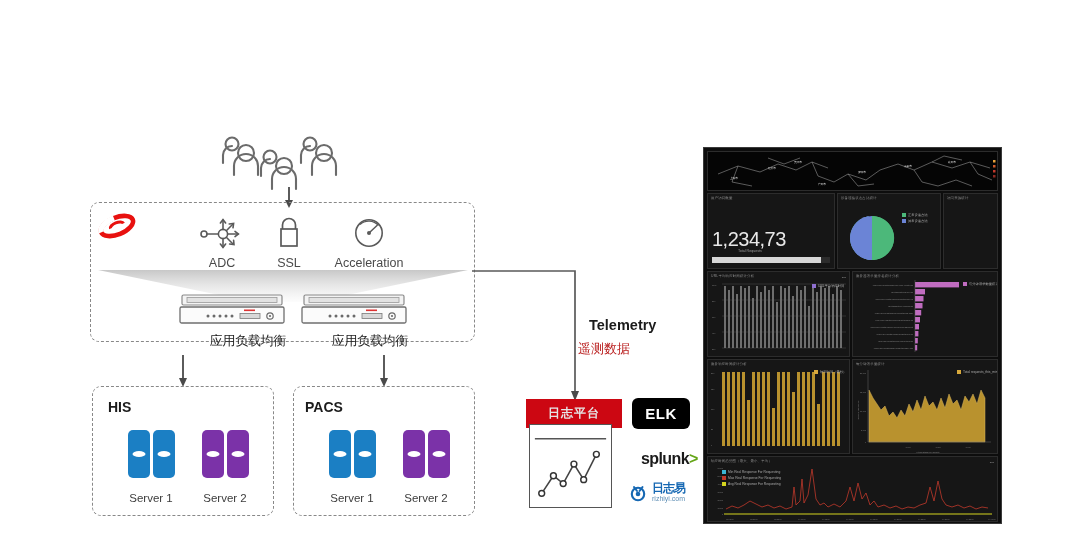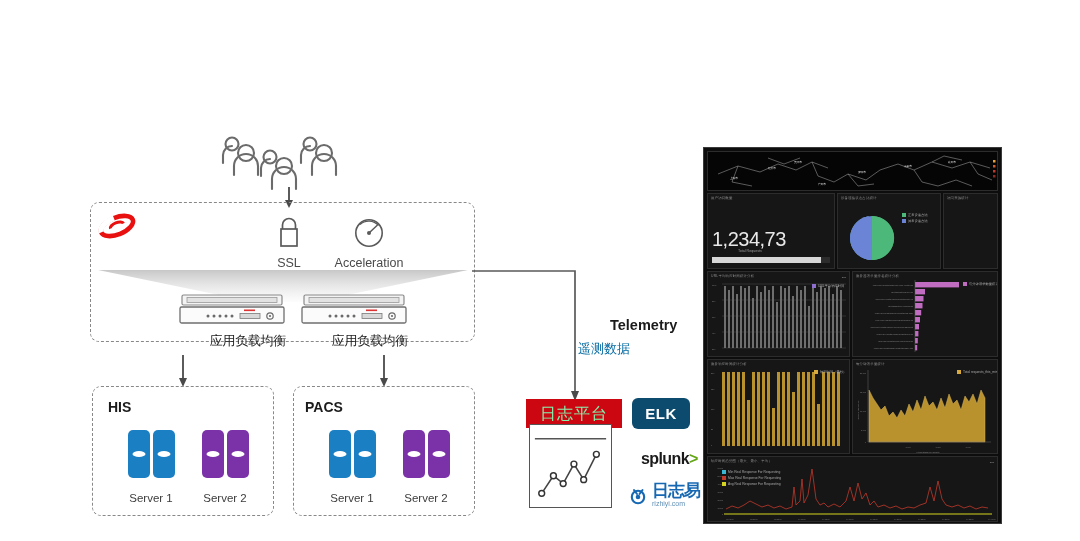--- a/index.html
+++ b/index.html
@@ -51,54 +51,54 @@
   .srv.blue{background:#1b7fc4;}
   .srv.purple{background:#7b32a8;}
   .srv::after{
     content:"";position:absolute;left:50%;top:50%;transform:translate(-50%,-50%);
     width:13px;height:6px;border-radius:50%;background:#ffffff;
   }
   .srv-cap{display:block;font-size:11.5px;color:#3c3c3c;margin-top:14px;}
 
   
   .telemetry-en{
-    position:absolute;left:610px;top:317px;font-size:14.5px;font-weight:bold;color:#1b1b1b;
+    position:absolute;left:589px;top:317px;font-size:14.5px;font-weight:bold;color:#1b1b1b;
   }
   .telemetry-cn{
-    position:absolute;left:578px;top:340px;font-size:13px;color:#0369a1;
+    position:absolute;left:578px;top:340px;font-size:13px;color:#b91c1c;
   }
 
   
   #badge-rz{
     position:absolute;left:526px;top:399px;width:96px;height:29px;background:#cc0712;
-    color:#86efac;font-size:16px;font-weight:normal;text-align:center;line-height:29px;
+    color:#e5e5e5;font-size:12px;font-weight:bold;text-align:center;line-height:29px;
     letter-spacing:1px;
   }
   #badge-elk{
-    position:absolute;left:632px;top:398px;width:58px;height:31px;background:#0c4a6e;
+    position:absolute;left:632px;top:398px;width:58px;height:31px;background:#000000;
     color:#ffffff;font-size:15px;font-weight:bold;text-align:center;line-height:31px;
     border-radius:6px;letter-spacing:0.5px;
   }
 
   
   #chartcard{
     position:absolute;left:529px;top:424px;width:83px;height:84px;
     border:1.7px solid #555;background:#fff;box-sizing:border-box;
   }
 
   
   #splunk{
     position:absolute;left:629px;top:450px;font-size:16px;font-weight:bold;color:#1a1a1a;
     letter-spacing:-0.6px;
     margin-left:12px;
   }
   #splunk .chev{color:#65a518;font-weight:bold;}
   #rizhiyi{position:absolute;left:629px;top:482px;display:flex;align-items:center;gap:3px;}
   #rizhiyi .rz-text{display:flex;flex-direction:column;line-height:1;}
-  #rizhiyi .rz-cn{font-size:17px;font-weight:bold;color:#1668b3;letter-spacing:-1px;}
+  #rizhiyi .rz-cn{font-size:12px;font-weight:bold;color:#1668b3;letter-spacing:-1px;}
   #rizhiyi .rz-en{font-size:7px;color:#5f8fb5;letter-spacing:0px;margin-top:1px;}
 
   
   #dash{
     position:absolute;left:703px;top:147px;width:299px;height:377px;
     background:#0d0d0d;border:1px solid #3a3a3a;box-sizing:border-box;overflow:hidden;
   }
   .panel{position:absolute;background:#161616;border:1px solid #2c2c2c;box-sizing:border-box;overflow:hidden;}
   .ptitle{
     position:absolute;left:3px;top:2px;font-size:3.4px;color:#8d8d8d;
@@ -151,20 +151,40 @@
 
   <svg style="position:absolute;left:96px;top:209px;" width="42" height="34" viewBox="0 0 42 34">
     <g transform="rotate(-22 21 17)">
       <ellipse cx="21" cy="17" rx="17" ry="8.5" fill="none" stroke="#e8110f" stroke-width="4.6"></ellipse>
       <path d="M4 17 a17 8.5 0 0 1 17 -8.5" fill="none" stroke="#ffffff" stroke-width="5.4"></path>
       <ellipse cx="21" cy="17" rx="7" ry="3.4" fill="#ffffff"></ellipse>
       <path d="M14 17 a7 3.4 0 0 1 7 -3.4 a7 3.4 0 0 1 7 3.4" fill="none" stroke="#e8110f" stroke-width="3"></path>
     </g>
   </svg>
 
+  <div class="feat" style="left:177px;top:216px;">
+    <svg width="46" height="34" viewBox="0 0 46 34">
+      <g fill="none" stroke="#5a5a5a" stroke-width="1.6" stroke-linecap="round">
+        <circle cx="5" cy="18" r="3"></circle>
+        <circle cx="24" cy="18" r="4.6"></circle>
+        <path d="M8 18 H19"></path>
+        <path d="M24 13.4 V4"></path>
+          <path d="M21.4 7 L24 3.6 L26.6 7"></path>
+        <path d="M24 22.6 V31"></path>
+          <path d="M21.4 28 L24 31.4 L26.6 28"></path>
+        <path d="M28.6 18 H39"></path>
+          <path d="M36 15.4 L39.4 18 L36 20.6"></path>
+        <path d="M27.3 14.7 L34 8"></path>
+          <path d="M30.2 8 L34.6 7.4 L34 11.8"></path>
+        <path d="M27.3 21.3 L34 28"></path>
+          <path d="M34.6 24.2 L35 28.6 L30.6 28"></path>
+      </g>
+    </svg>
+    <span class="cap">ADC</span>
+  </div>
 
   <div class="feat" style="left:324px;top:216px;">
     <svg width="36" height="34" viewBox="0 0 36 34">
       <g fill="none" stroke="#5a5a5a" stroke-width="1.6">
         <circle cx="18" cy="17" r="13.2"></circle>
         <path d="M9 8.5 a13 13 0 0 1 18.5 1" stroke-width="1.4"></path>
         <path d="M18 17 L26 9.5" stroke-width="1.5" stroke-linecap="round"></path>
       </g>
       <circle cx="18" cy="17" r="2" fill="#5a5a5a"></circle>
     </svg>

